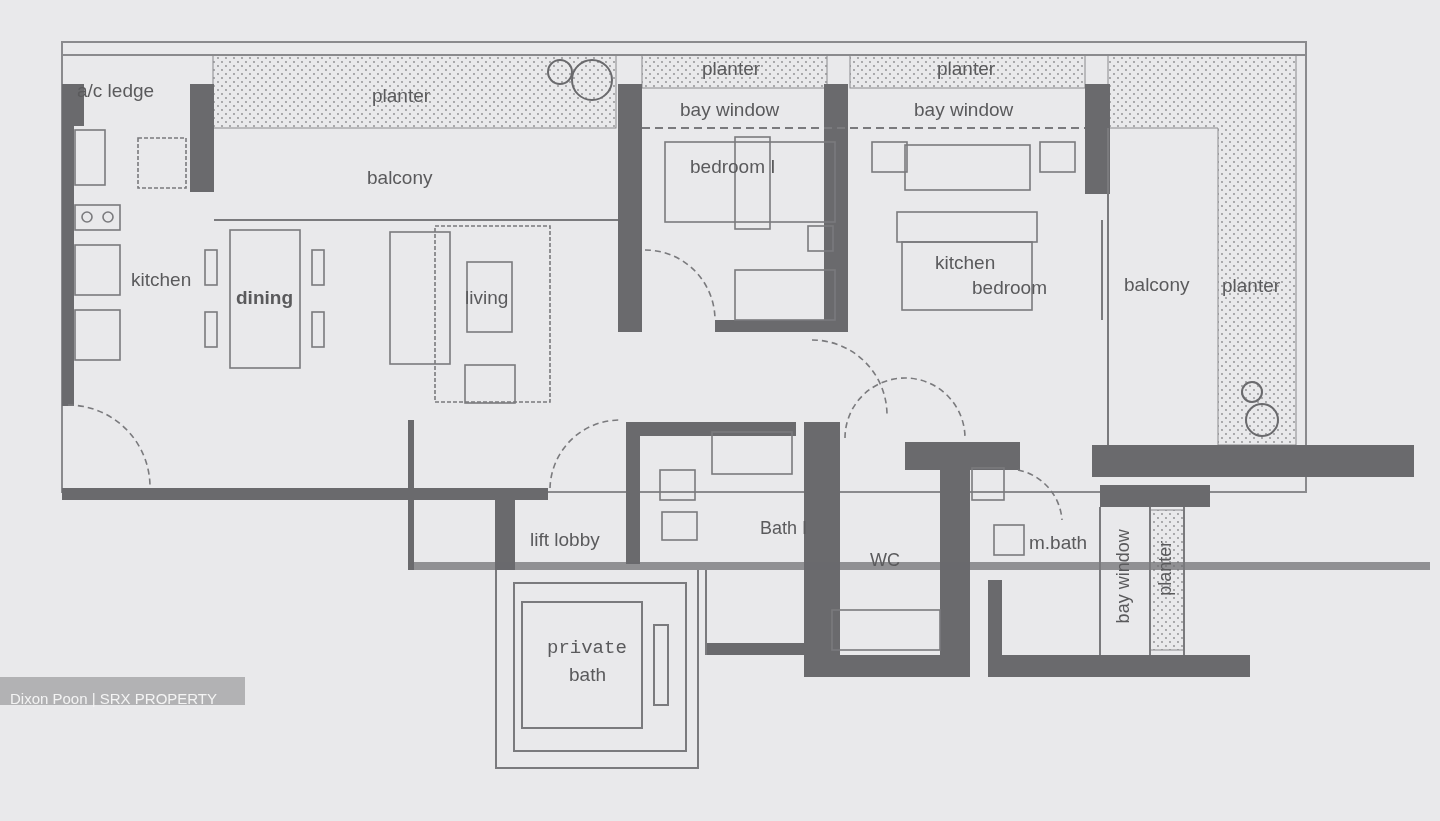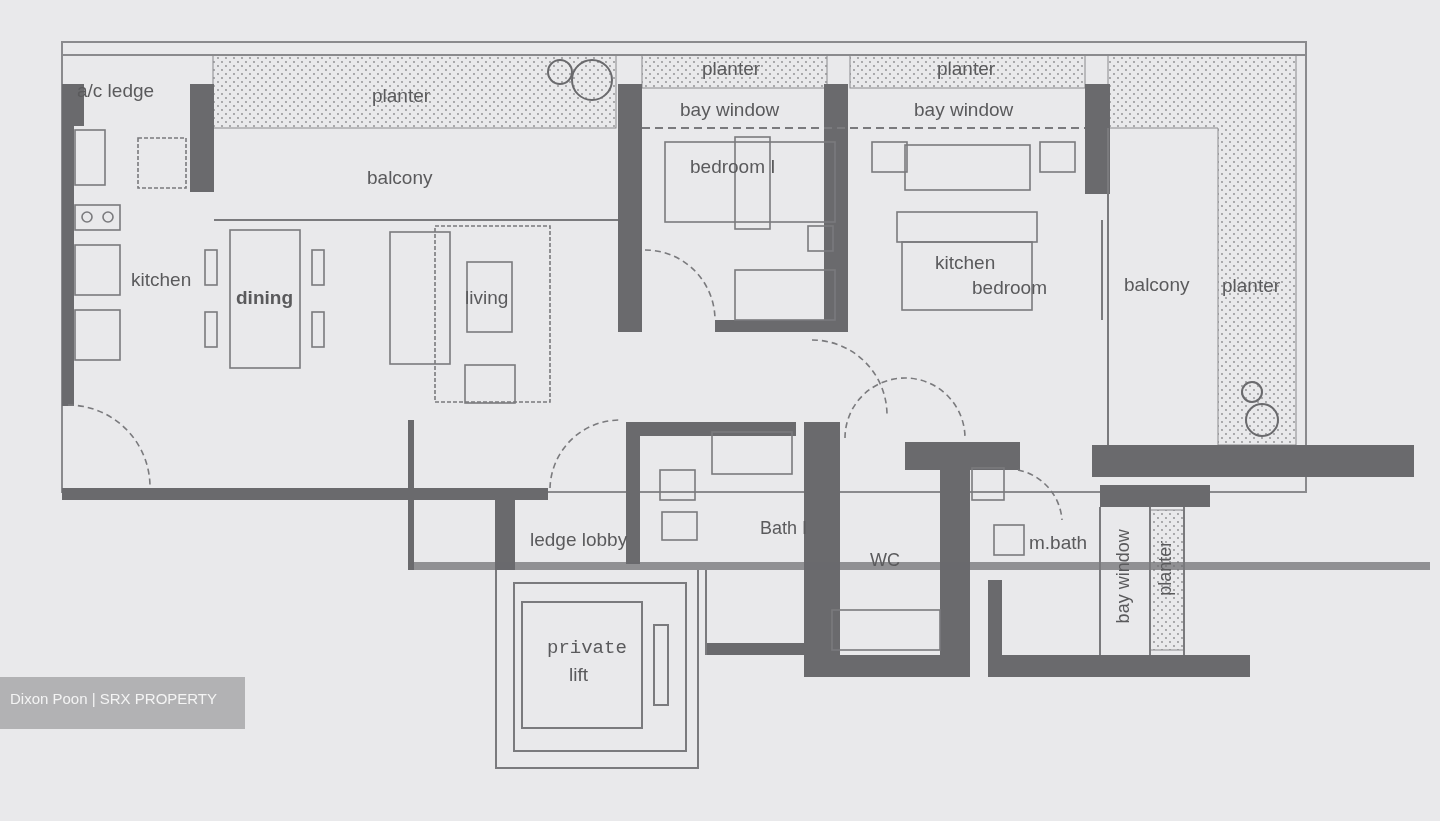--- a/index.html
+++ b/index.html
@@ -1,21 +1,21 @@
 <!DOCTYPE html>
 <html><head>
 <meta charset="utf-8">
 <style>
   html,body{margin:0;padding:0;}
   body{width:1440px;height:821px;background:#e9e9eb;position:relative;overflow:hidden;font-family:"Liberation Sans",sans-serif;}
   #plan{position:absolute;left:0;top:0;}
   .lbl{position:absolute;color:#5a5a5c;font-size:19px;line-height:1.15;text-align:center;white-space:nowrap;}
   .lbl.sm{font-size:18px;}
   .vert{transform:rotate(-90deg);transform-origin:center;}
-  .watermark{position:absolute;left:0;top:677px;width:245px;height:52px;background:#b2b2b4;color:#f4f4f4;font-size:15px;line-height:44px;padding-left:10px;box-sizing:border-box;}
+  .watermark{position:absolute;left:0;top:677px;width:245px;height:28px;background:#b2b2b4;color:#f4f4f4;font-size:15px;line-height:44px;padding-left:10px;box-sizing:border-box;}
 </style>
 </head>
 <body>
 
 <svg id="plan" width="1440" height="821" viewBox="0 0 1440 821" xmlns="http://www.w3.org/2000/svg">
   <defs>
     <pattern id="dots" width="8" height="8" patternUnits="userSpaceOnUse">
       <circle cx="2" cy="2" r="0.9" fill="#8a8a8d"></circle>
       <circle cx="6" cy="6" r="0.9" fill="#8a8a8d"></circle>
     </pattern>
@@ -135,20 +135,20 @@
 <div class="lbl" style="left:690px;top:156px;text-align:right;">bedroom I</div>
 <div class="lbl" style="left:131px;top:229px;margin-top:40px;">kitchen</div>
 <div class="lbl" style="left:935px;top:252px;">kitchen</div>
 <div class="lbl" style="left:925px;top:277px;margin-left:47px;">bedroom</div>
 <div class="lbl" style="left:1124px;top:274px;">balcony</div>
 <div class="lbl" style="left:1222px;top:275px;">planter</div>
 <div class="lbl" style="left:236px;top:287px;font-weight:bold;">dining</div>
 <div class="lbl" style="left:465px;top:287px;">living</div>
 <div class="lbl sm" style="left:712px;top:518px;margin-left:48px;">Bath I</div>
 <div class="lbl sm" style="left:870px;top:550px;">WC</div>
-<div class="lbl" style="left:530px;top:529px;">ledge lobby</div>
+<div class="lbl" style="left:530px;top:529px;">lift lobby</div>
 <div class="lbl" style="left:1029px;top:532px;text-align:right;">m.bath</div>
 <div class="lbl sm vert" style="left:1076px;top:566px;">bay window</div>
 <div class="lbl sm vert" style="left:1138px;top:558px;">planter</div>
 <div class="lbl" style="left:547px;top:638px;font-family:Liberation Mono, monospace;">private</div>
-<div class="lbl" style="left:569px;top:664px;">lift</div>
+<div class="lbl" style="left:569px;top:664px;">bath</div>
 
 <div class="watermark">Dixon Poon | SRX PROPERTY</div>
 
 </body></html>

